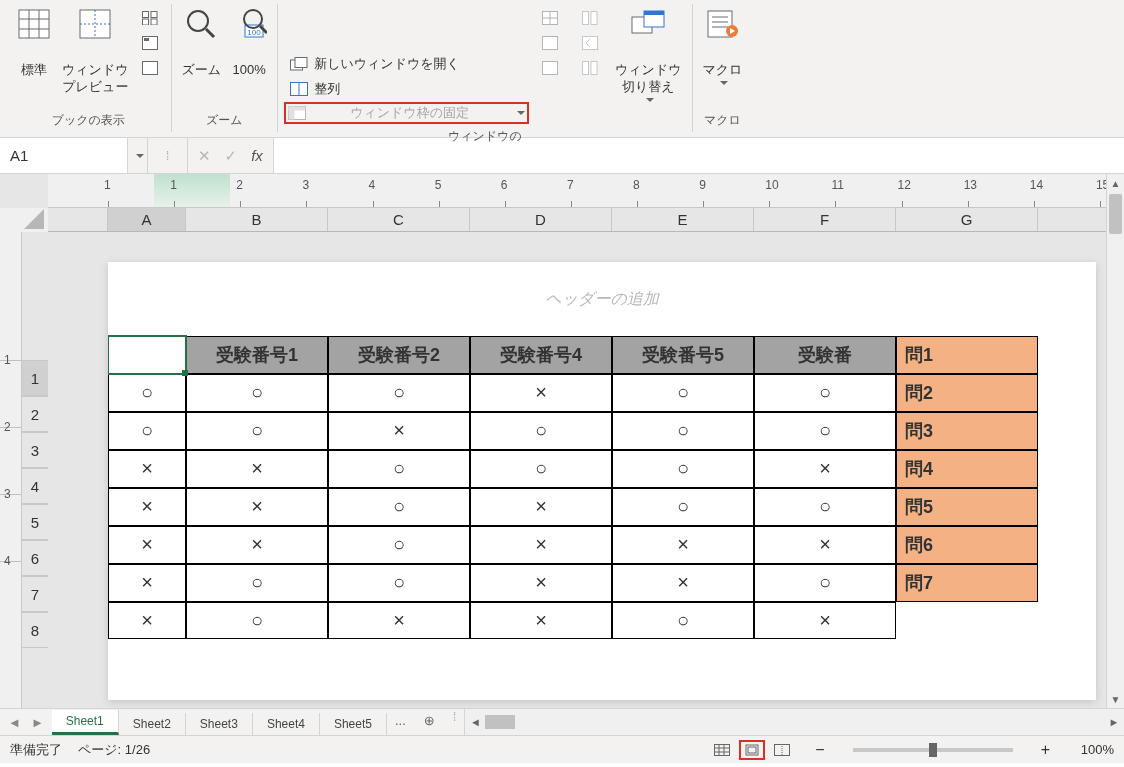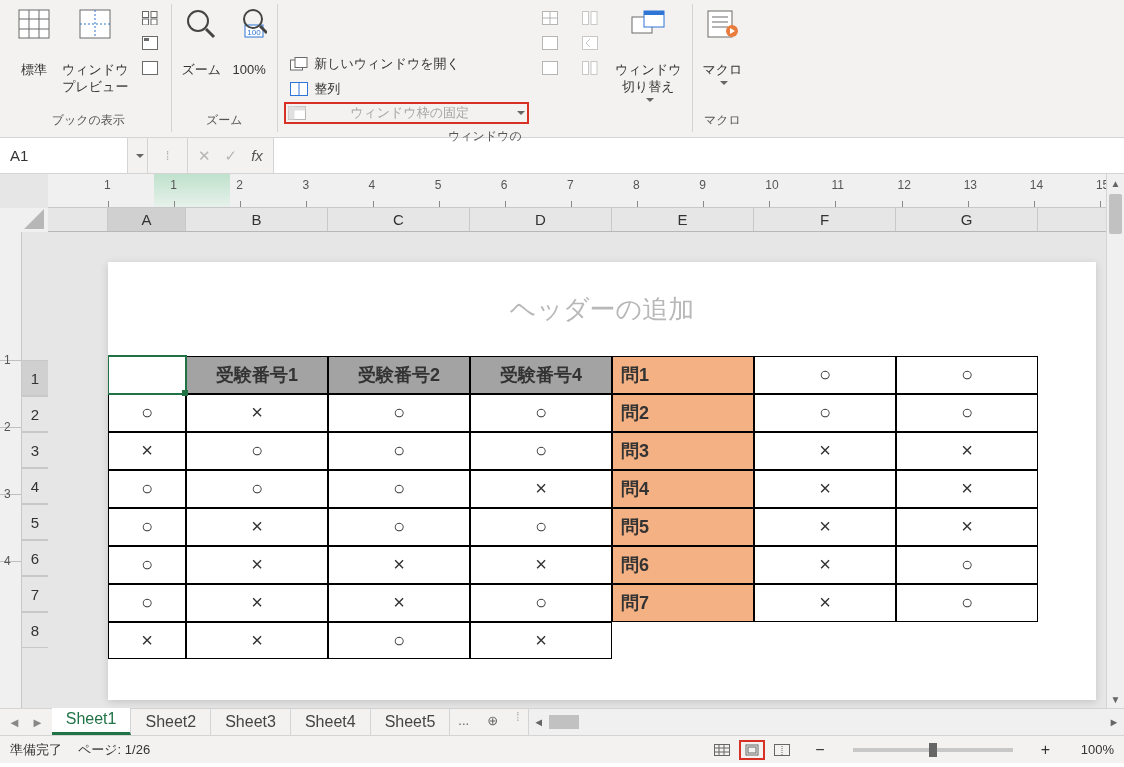--- a/index.html
+++ b/index.html
@@ -53,38 +53,38 @@
   .colhdr.active { background:#d0d0d0; }
   
   
   .rowhdrs { position:absolute; left:22px; top:58px; width:26px; bottom:0; background:#e6e6e6;}
   .rowhdr-top { height:128px; }
   .rowhdr { height:36px; border-bottom:1px solid #c8c8c8; border-top:1px solid #c8c8c8; text-align:center; font-size:15px; line-height:36px; color:#333;}
   .rowhdr.active { background:#d0d0d0;}
   
   
   .page-wrap { position:absolute; left:108px; top:88px; right:28px; bottom:8px; background:#fff; box-shadow: 0 2px 8px rgba(0,0,0,0.15); overflow:hidden;}
-  .page-header { height:94px; display:flex; align-items:center; justify-content:center; color:#b8b8b8; font-size:26px;}
+  .page-header { height:74px; display:flex; align-items:center; justify-content:center; color:#b8b8b8; font-size:16px;font-style:italic;}
   .data-grid { display:grid; grid-template-columns: 78px repeat(6, 142px); }
   .dg-hdr { background:#a3a3a3; border:1px solid #000; font-size:18px; font-weight:bold; text-align:center; padding:6px 2px; }
   .dg-rowhdr { background:#f4b183; border:1px solid #000; font-size:18px; font-weight:bold; padding:6px 8px; }
   .dg-cell { border:1px solid #000; text-align:center; font-size:20px; padding:6px 2px; }
   .dg-blank { background:#fff; border:1px solid #000; }
   .sel-cell { outline: 2px solid #217346; outline-offset:-1px; position:relative;}
   .sel-cell::after { content:""; position:absolute; right:-3px; bottom:-3px; width:6px; height:6px; background:#217346;}
   
   .vscroll { position:absolute; right:0; top:0; width:18px; bottom:0; background:#f0f0f0; border-left:1px solid #d4d4d4;}
   .vscroll .thumb { position:absolute; left:2px; right:2px; top:20px; height:40px; background:#c1c1c1; border-radius:2px;}
   .vscroll .arr { position:absolute; left:0; right:0; height:18px; display:flex; align-items:center; justify-content:center; color:#666; font-size:10px;}
   
   
   .sheet-tabs-row { height:27px; background:#f3f2f1; border-top:1px solid #d4d4d4; display:flex; align-items:stretch;}
   .tab-nav { display:flex; align-items:center; padding: 0 8px; gap:10px; color:#888;}
   .tabs { display:flex; align-items:flex-end;}
-  .tab { padding: 4px 14px; font-size:16px; border-right:1px solid #d4d4d4; cursor:pointer; color:#444; background:#f3f2f1;}
+  .tab { padding: 4px 14px; font-size:12px; border-right:1px solid #d4d4d4; cursor:pointer; color:#444; background:#f3f2f1;}
   .tab.active { background:#fff; color:#217346; border-bottom:3px solid #217346; font-weight:500;}
   .tab-more { padding: 4px 8px; color:#666;}
   .tab-add { padding: 4px 10px; color:#666;}
   .hscroll { flex:1; display:flex; align-items:center; border-left:1px solid #d4d4d4; background:#f0f0f0; position:relative;}
   .hscroll .arr { width:20px; text-align:center; color:#666; font-size:11px;}
   .hscroll-track { flex:1; position:relative; height:14px;}
   .hscroll-thumb { position:absolute; left:0; width:30px; top:0; bottom:0; background:#c1c1c1;}
   
   
   .status-bar { height:28px; background:#f3f2f1; border-top:1px solid #d4d4d4; display:flex; align-items:center; padding: 0 10px; font-size:13px; gap:16px;}
@@ -415,20 +415,22 @@
       </div>
   </div>
 
   <div class="page-wrap">
      <div class="page-header">ヘッダーの追加</div>
      <div class="data-grid" id="data-grid">
         <div class="dg-blank sel-cell"></div>
         <div class="dg-hdr">受験番号1</div>
         <div class="dg-hdr">受験番号2</div>
         <div class="dg-hdr">受験番号4</div>
+        <div class="dg-hdr">受験番号5</div>
+        <div class="dg-hdr">受験番</div>
         <div class="dg-rowhdr">問1</div>
         <div class="dg-cell">○</div>
         <div class="dg-cell">○</div>
         <div class="dg-cell">○</div>
         <div class="dg-cell">×</div>
         <div class="dg-cell">○</div>
         <div class="dg-cell">○</div>
         <div class="dg-rowhdr">問2</div>
         <div class="dg-cell">○</div>
         <div class="dg-cell">○</div>

